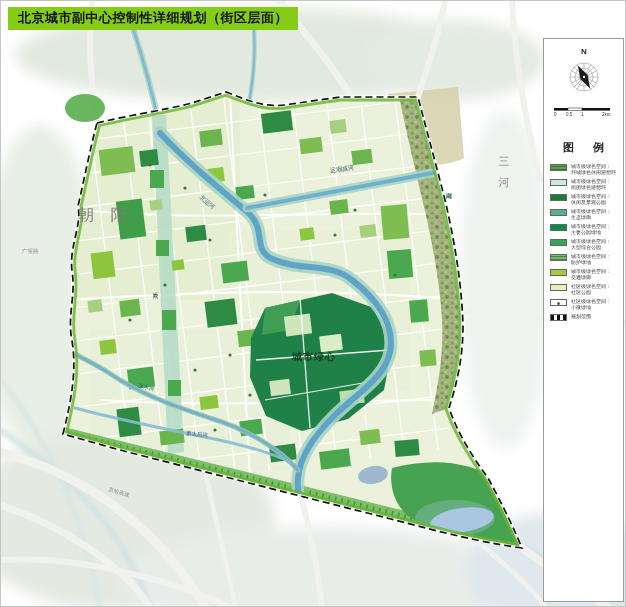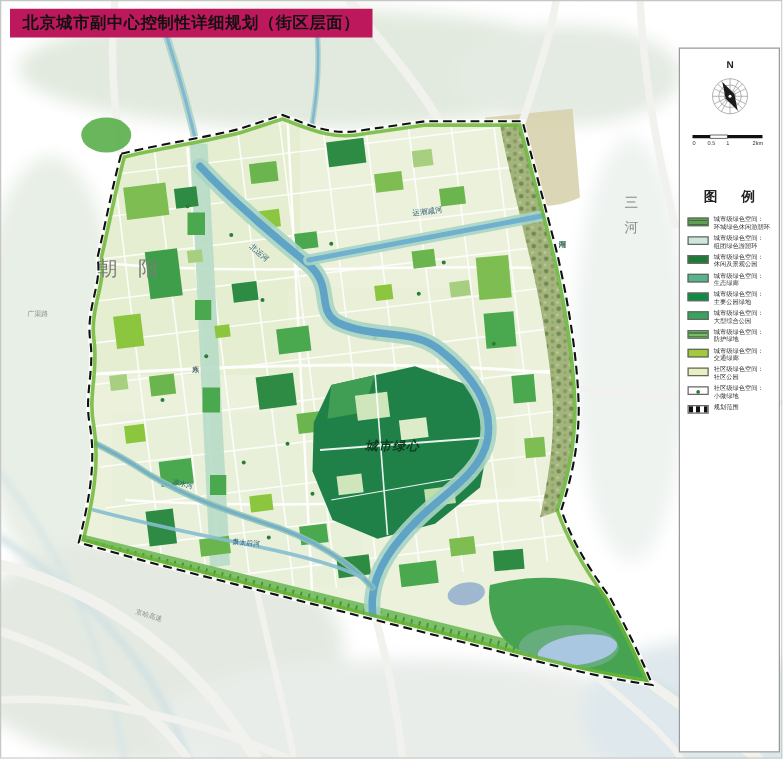--- a/index.html
+++ b/index.html
@@ -1,43 +1,43 @@
 <!DOCTYPE html>
 <html><head>
 <meta charset="utf-8">
 <style>
   html,body{margin:0;padding:0;background:#fff;}
   body{width:626px;height:607px;position:relative;overflow:hidden;
        font-family:"Liberation Sans","DejaVu Sans",sans-serif;}
   .frame{position:absolute;inset:0;border:1px solid #c6c6c6;pointer-events:none;z-index:9;}
-  .title-box{position:absolute;left:8px;top:7px;z-index:6;background:#be185d;
+  .title-box{position:absolute;left:8px;top:7px;z-index:6;background:#84cc16;
 romanization    border:2px solid #4a4a4a;padding:2px 10px 3px;font-size:13px;font-weight:bold;
     color:#111;letter-spacing:.5px;white-space:nowrap;}
   .map-wrap{position:absolute;inset:0;z-index:1;}
   .map-wrap svg{display:block;}
   .mlabel{position:absolute;z-index:4;pointer-events:none;white-space:nowrap;}
   .lab-chaoyang{left:78px;top:205px;font-size:16px;color:#7c7c7c;letter-spacing:6px;}
   .lab-sanhe{left:496px;top:148px;font-size:11px;color:#8a8a8a;letter-spacing:4px;
              writing-mode:vertical-rl;text-orientation:upright;}
-  .lab-heart{left:292px;top:350px;font-size:10px;font-weight:bold;color:#0c3a1e;letter-spacing:1px;font-style:italic;}
+  .lab-heart{left:292px;top:350px;font-size:10px;font-weight:bold;color:#0c3a1e;letter-spacing:1px;}
   .lab-beiyunhe{left:198px;top:198px;font-size:6px;color:#2a5a78;transform:rotate(40deg);}
   .lab-yunchao{left:330px;top:165px;font-size:6px;color:#2a5a78;transform:rotate(-7deg);}
   .lab-chaobai{left:444px;top:188px;font-size:6px;color:#3a6b52;
                writing-mode:vertical-rl;text-orientation:upright;}
   .lab-liangshui{left:138px;top:384px;font-size:5.5px;color:#2a5a78;transform:rotate(14deg);}
   .lab-xiaotaihou{left:186px;top:431px;font-size:5.5px;color:#2a5a78;transform:rotate(5deg);}
   .lab-jingha{left:108px;top:489px;font-size:5.5px;color:#8a8a8a;transform:rotate(17deg);}
   .lab-guangqu{left:22px;top:248px;font-size:5.5px;color:#8a8a8a;}
   .lab-liuhuan{left:153px;top:288px;font-size:5.5px;color:#50616b;
                writing-mode:vertical-rl;text-orientation:upright;}
   .side-panel{position:absolute;left:543px;top:38px;width:79px;height:562px;z-index:5;
     background:#fff;border:1px solid #9a9a9a;display:flex;flex-direction:column;align-items:center;}
   .compass{margin-top:6px;}
   .scalebar{margin-top:2px;}
-  .legend-title{margin:32px 0 8px;font-size:11px;font-weight:bold;color:#222;letter-spacing:8px;
+  .legend-title{margin:22px 0 8px;font-size:11px;font-weight:bold;color:#222;letter-spacing:8px;
                 padding-left:8px;text-align:right;}
   .legend-list{width:100%;}
   .lg-row{display:flex;gap:4px;margin:0 0 3px 6px;align-items:flex-start;}
   .sw{width:17px;height:7px;border:1px solid #666;flex:none;margin-top:1px;position:relative;
       box-sizing:border-box;}
   .sw[data-style="hatch-green"]{background-image:repeating-linear-gradient(0deg,rgba(0,55,0,.4) 0 1px,transparent 1px 3px);}
   .sw[data-style="dot"]::after{content:"";position:absolute;left:6px;top:1.5px;width:3px;height:3px;
       border-radius:50%;background:#2e7a35;}
   .sw[data-style="boundary"]{background-image:repeating-linear-gradient(90deg,#111 0 3px,#fff 3px 6px);}
   .lg-txt{font-size:5px;line-height:6px;color:#333;}

